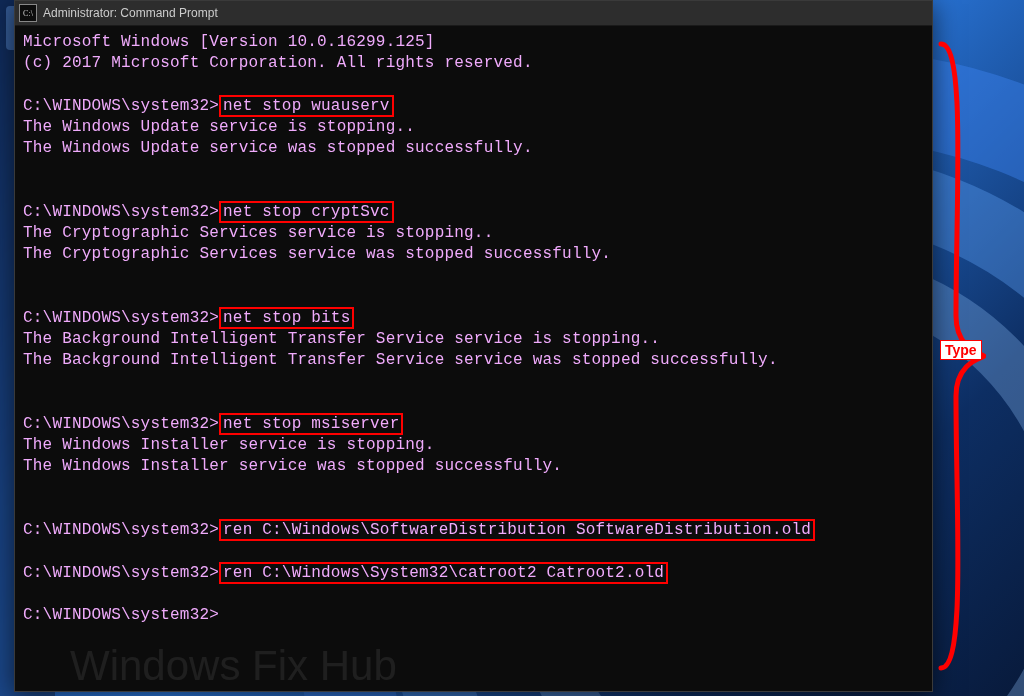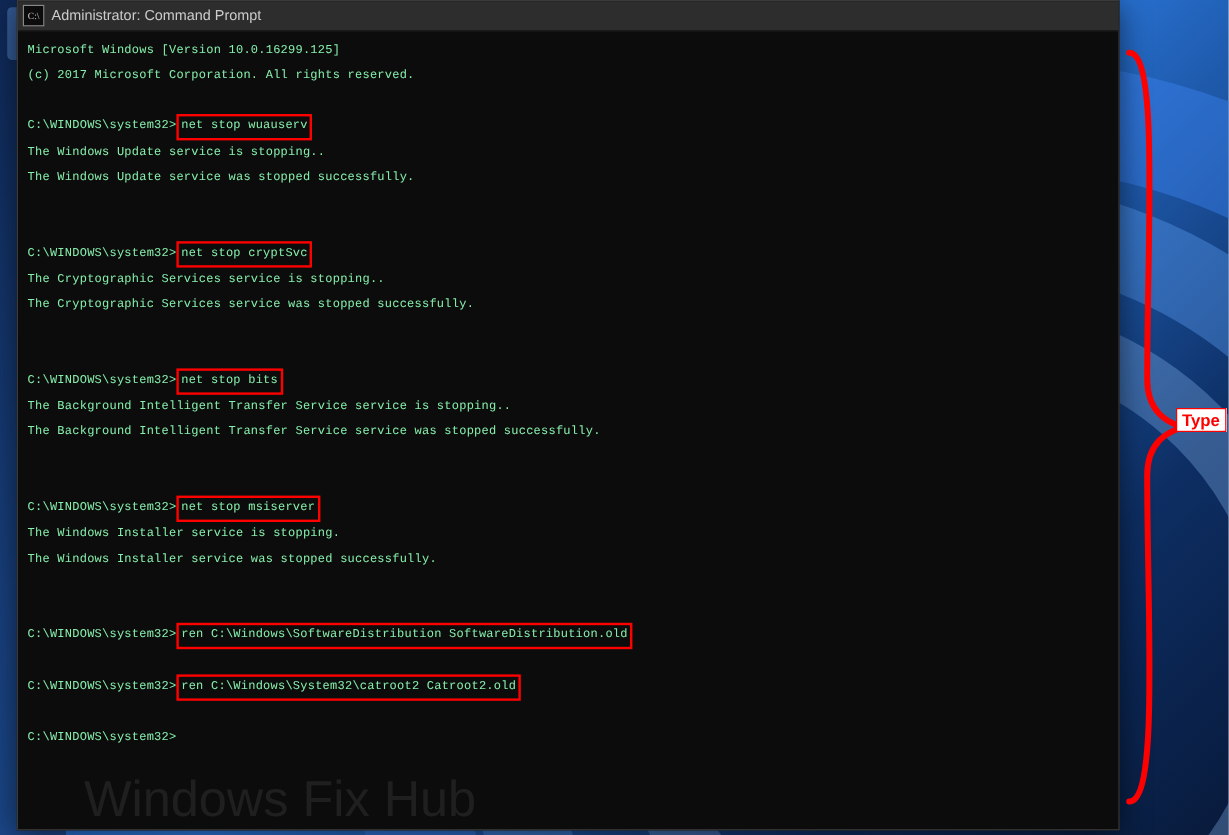--- a/index.html
+++ b/index.html
@@ -9,25 +9,25 @@
   .b1{width:900px;height:900px;right:-350px;top:50px;border-width:90px;border-color:rgba(60,130,240,0.45);}
   .b2{width:700px;height:700px;right:-200px;top:150px;border-width:70px;border-color:rgba(100,170,255,0.35);}
   .b3{width:500px;height:500px;right:-80px;top:250px;border-width:50px;border-color:rgba(150,200,255,0.3);}
   .taskbar{position:absolute;left:0;bottom:0;width:55px;height:696px;background:rgba(20,40,80,0.55);backdrop-filter:blur(2px);}
   .tb-item{width:44px;height:44px;margin:6px auto;border-radius:4px;display:flex;align-items:center;justify-content:center;}
   .tb-item.active{background:rgba(90,140,210,0.5);}
   .tb-icon{width:24px;height:24px;}
   .window{position:absolute;left:14px;top:0;width:917px;height:690px;background:#0c0c0c;border:1px solid #3a3a3a;box-shadow:0 4px 24px rgba(0,0,0,0.6);}
   .titlebar{height:24px;background:#2d2d2d;border-bottom:1px solid #1a1a1a;display:flex;align-items:center;padding:0 4px;color:#ccc;font-family:"Segoe UI",sans-serif;font-size:12px;}
   .title-icon{width:16px;height:16px;background:#0c0c0c;border:1px solid #888;margin-right:6px;display:flex;align-items:center;justify-content:center;font-size:8px;font-family:Consolas;color:#ccc;}
-  .terminal{padding:6px 8px 4px 8px;color:#86efac;font-size:10px;line-height:21px;white-space:pre;letter-spacing:0.2px;}
+  .terminal{padding:6px 8px 4px 8px;color:#f0abfc;font-size:16px;line-height:21px;white-space:pre;letter-spacing:0.2px;}
   .cmd-box{border:2px solid #ff0000;padding:0 2px;display:inline-block;line-height:18px;}
   .brace{position:absolute;left:936px;top:36px;width:50px;height:640px;pointer-events:none;}
   .brace svg{width:100%;height:100%;}
-  .type-lbl{position:absolute;left:980px;top:340px;background:#fff;color:#ff0000;font-family:"Segoe UI",sans-serif;font-weight:bold;font-size:14px;padding:1px 4px;border:1px solid #ff0000;}
+  .type-lbl{position:absolute;left:940px;top:340px;background:#fff;color:#ff0000;font-family:"Segoe UI",sans-serif;font-weight:bold;font-size:14px;padding:1px 4px;border:1px solid #ff0000;}
   .watermark{position:absolute;left:70px;bottom:6px;color:rgba(255,255,255,0.08);font-family:"Segoe UI",sans-serif;font-size:42px;font-weight:300;pointer-events:none;}
 </style>
 </head>
 <body>
 
 <div class="desktop">
   <div class="bloom-wrap">
     <div class="bloom b1"></div>
       <div class="bloom b2"></div>
       <div class="bloom b3"></div>

